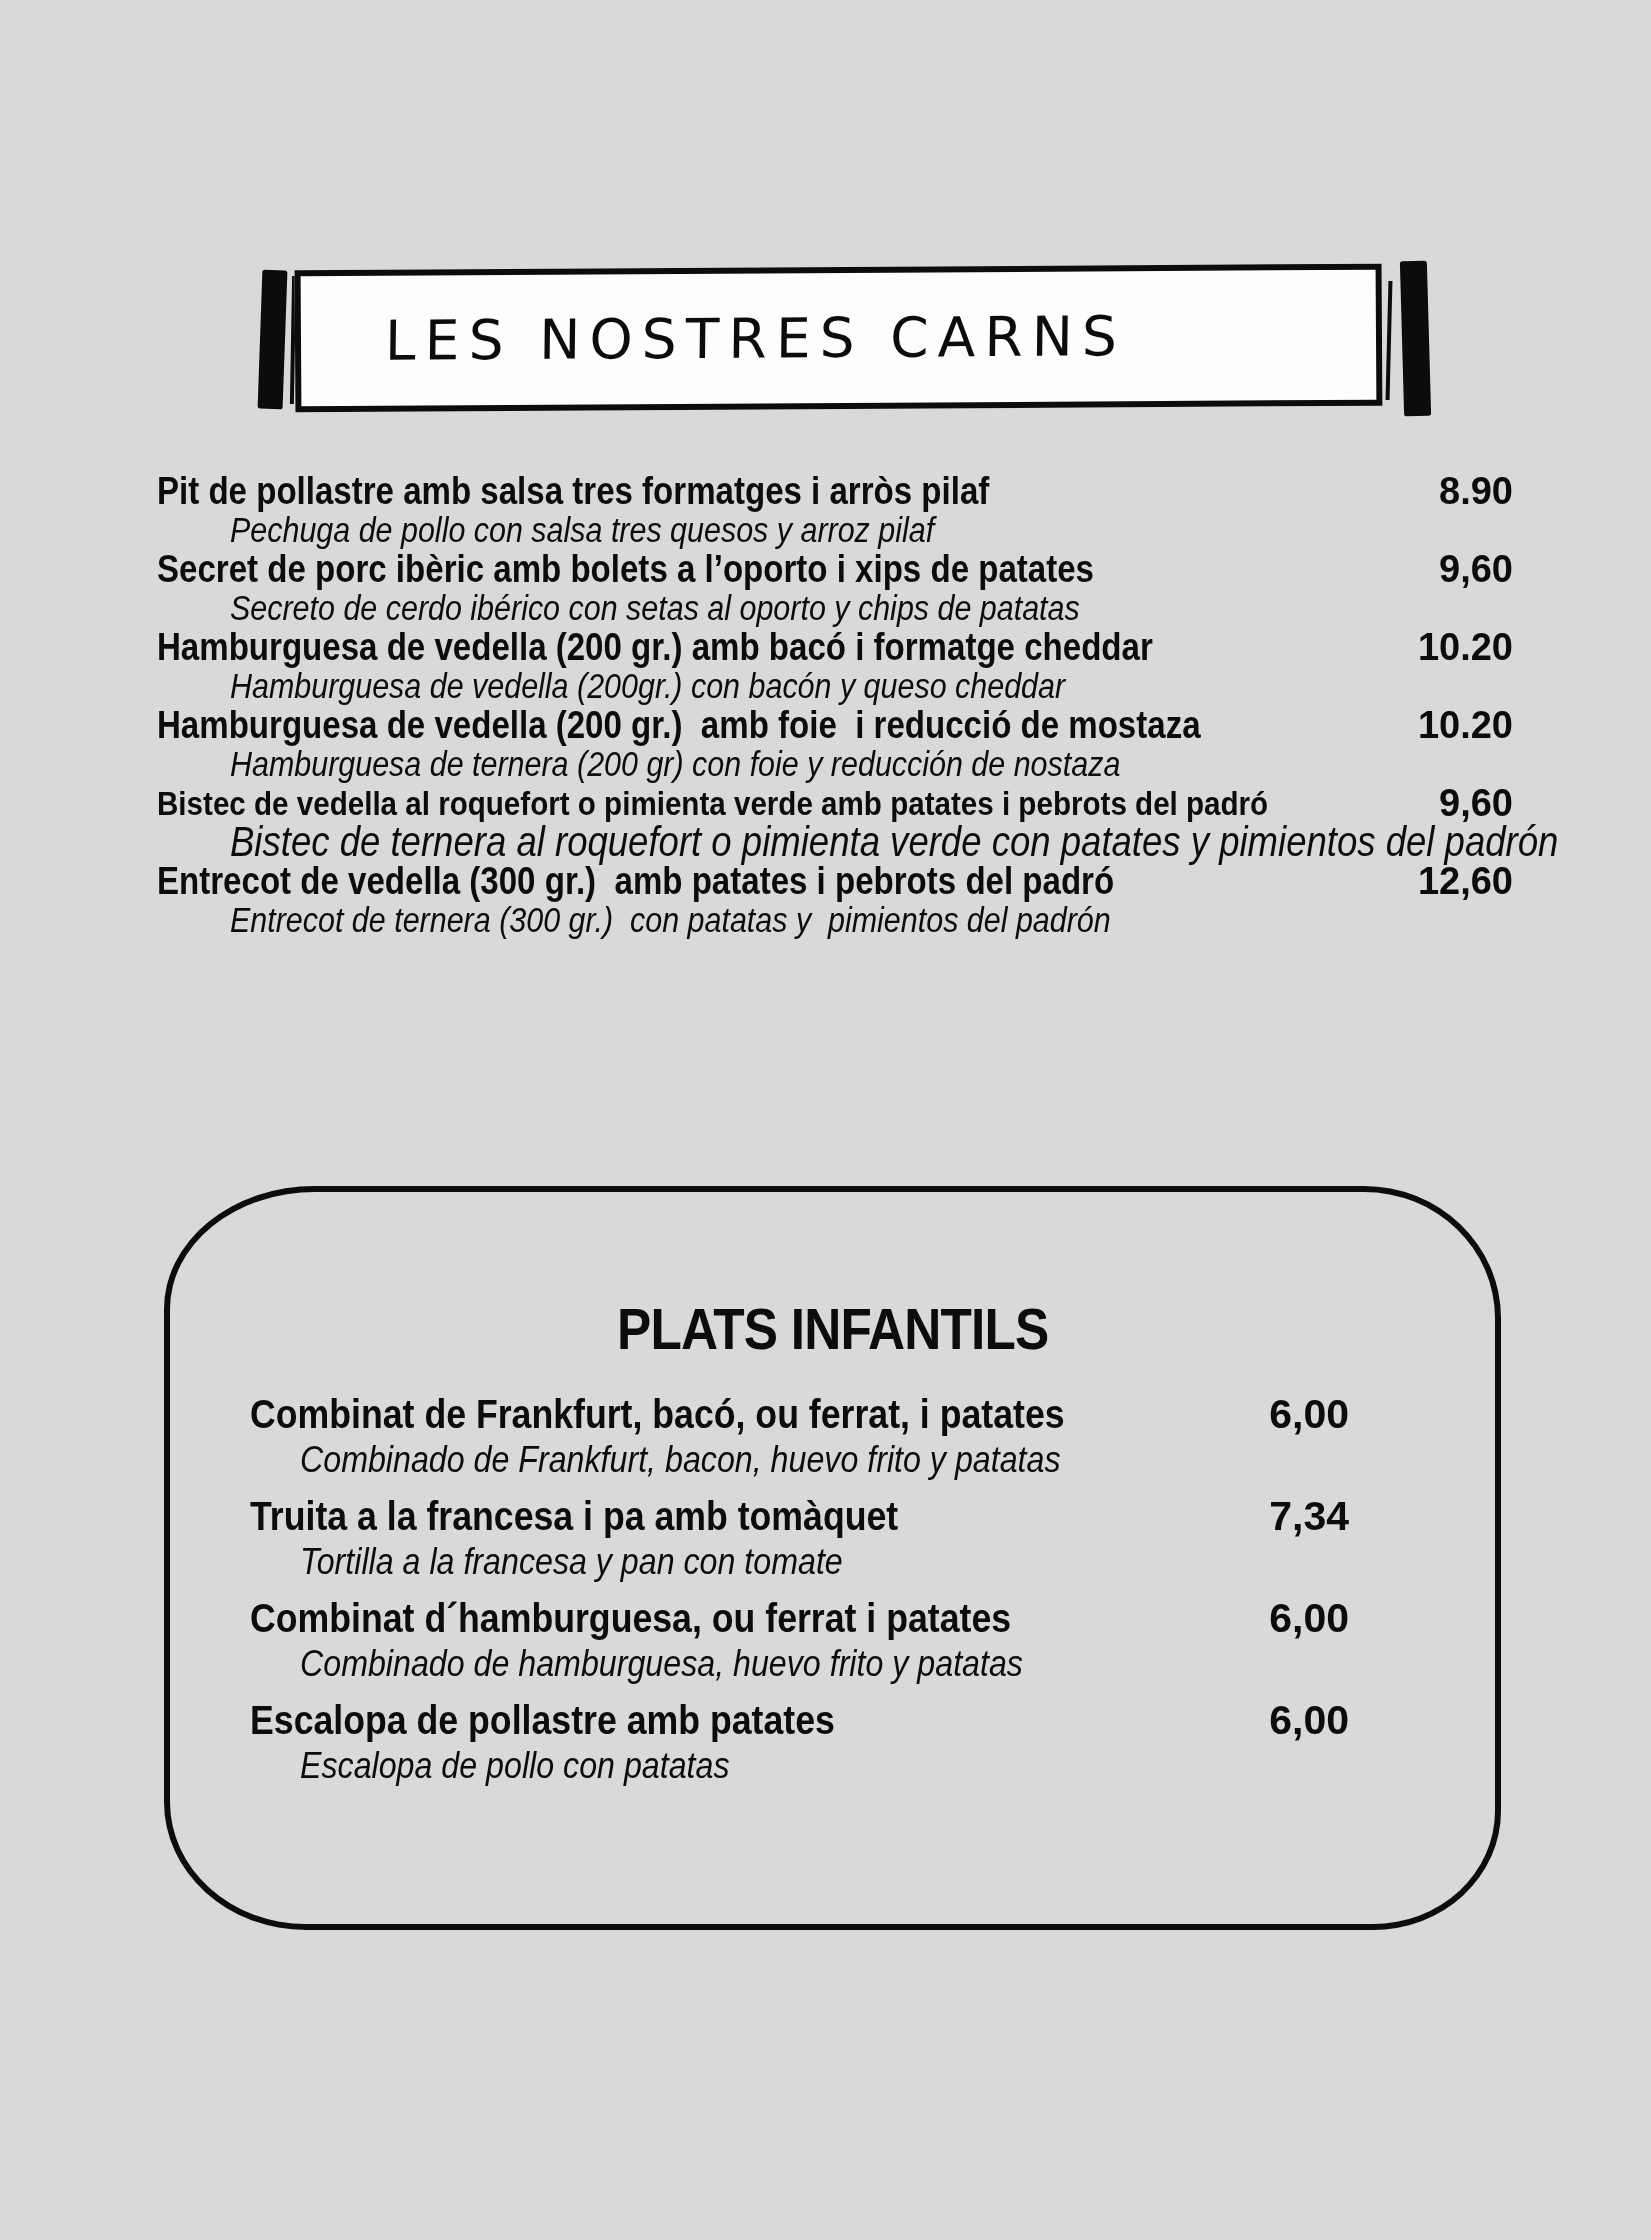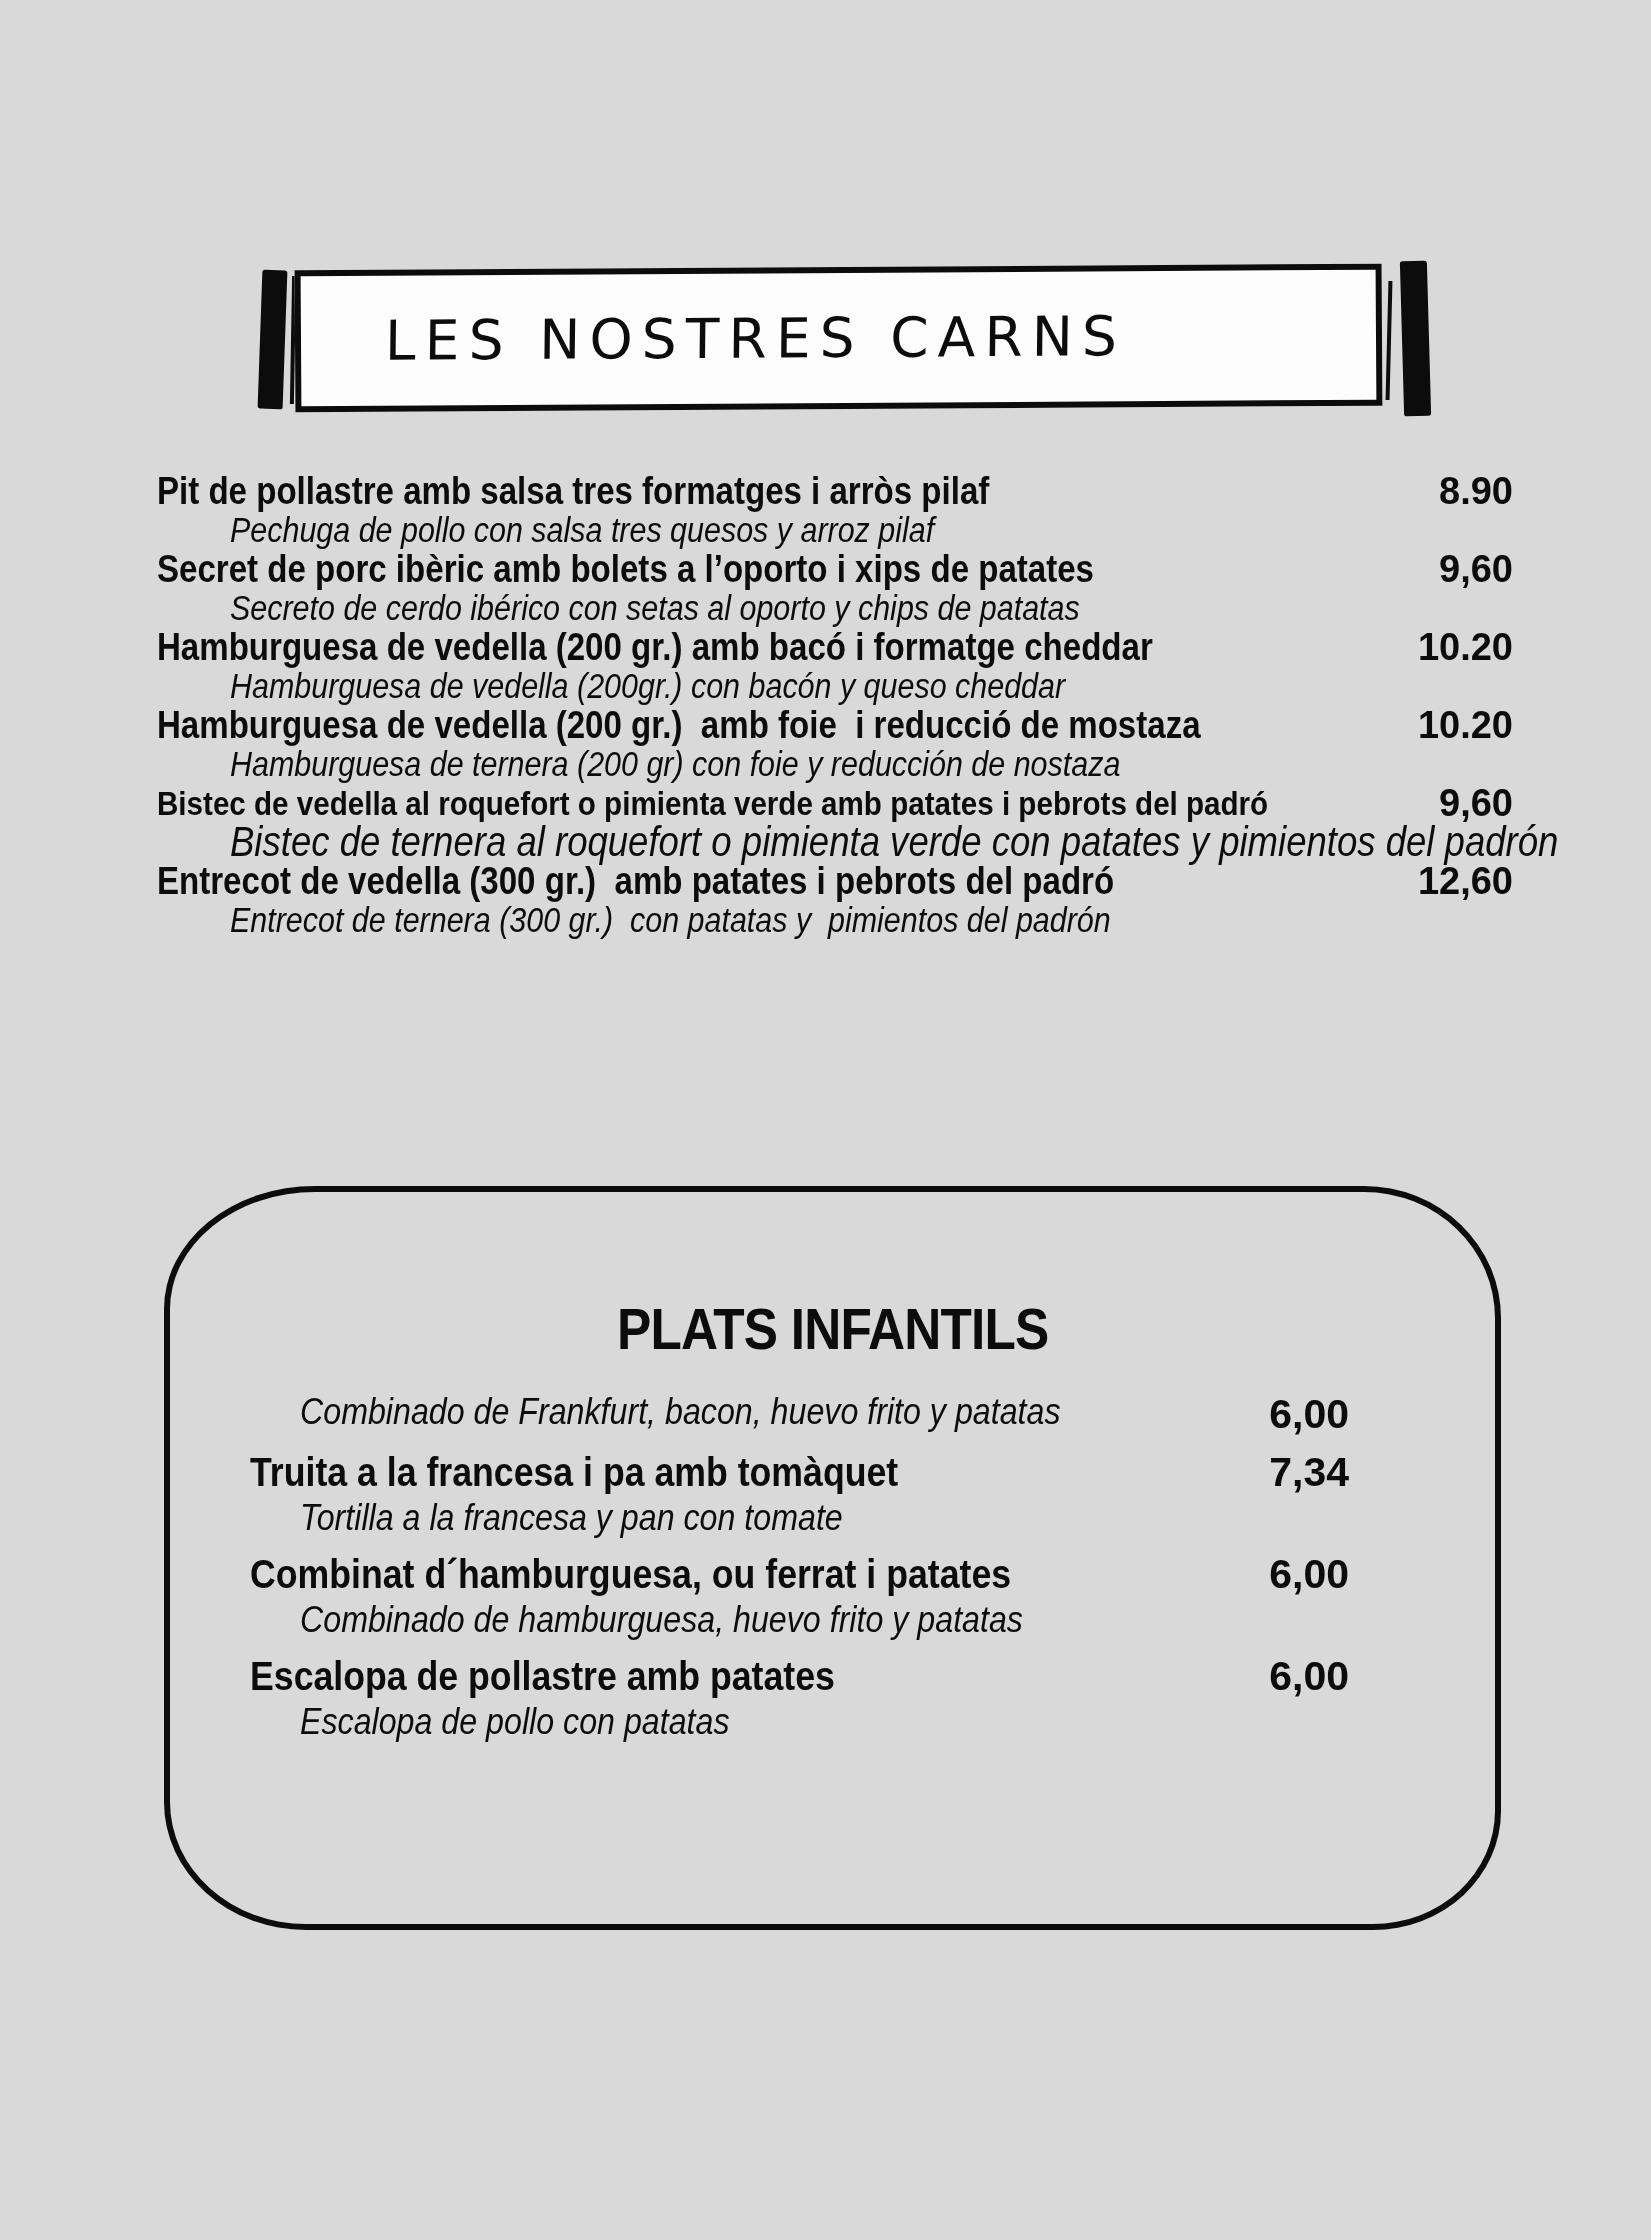--- a/index.html
+++ b/index.html
@@ -144,20 +144,21 @@
 
   </div>
 
   <div class="kids-box">
     <div class="kids-title"><span>PLATS INFANTILS</span></div>
 
     <div class="kids-list">
 
       <div class="row">
         <div class="names">
+          <div class="nm"><span>Combinat de Frankfurt, bacó, ou ferrat, i patates</span></div>
           <div class="tr"><span>Combinado de Frankfurt, bacon, huevo frito y patatas</span></div>
         </div>
         <div class="pr">6,00</div>
       </div>
 
       <div class="row">
         <div class="names">
           <div class="nm"><span>Truita a la francesa i pa amb tomàquet</span></div>
           <div class="tr"><span>Tortilla a la francesa y pan con tomate</span></div>
         </div>

